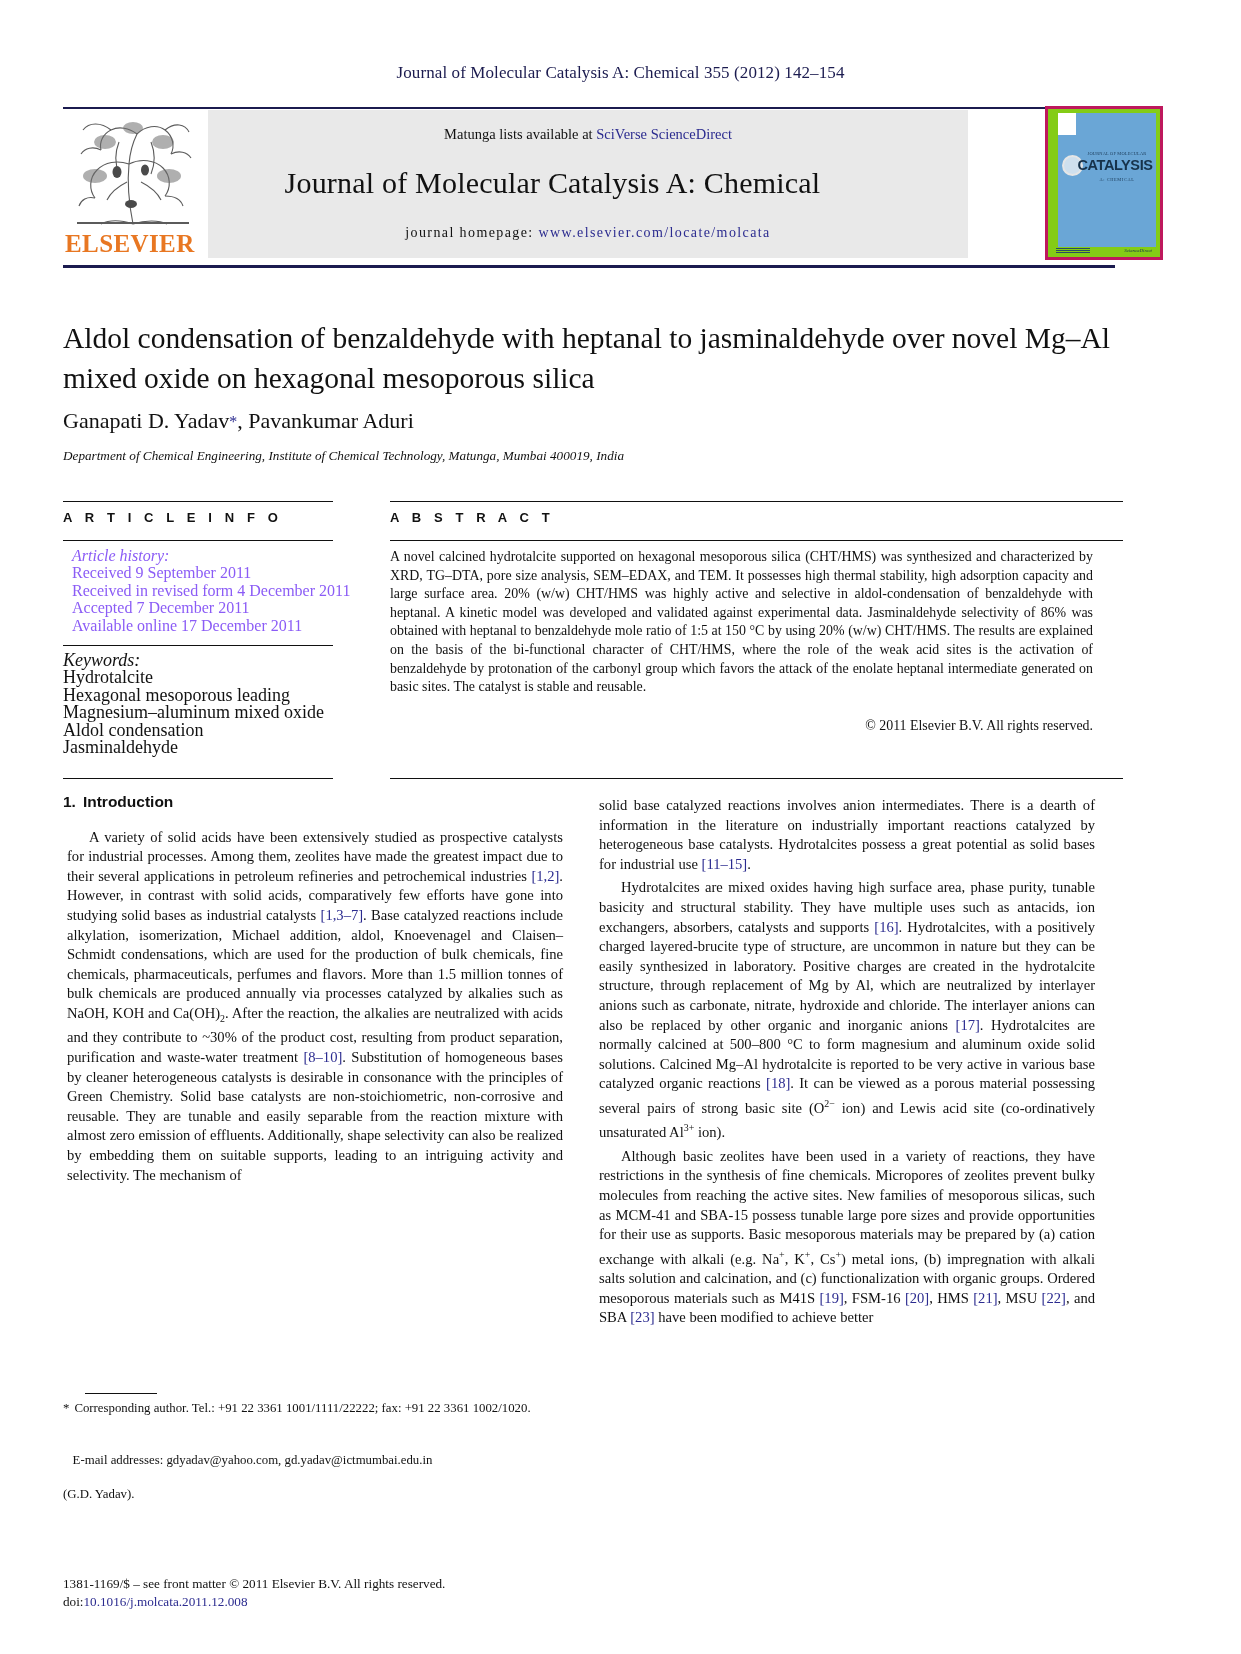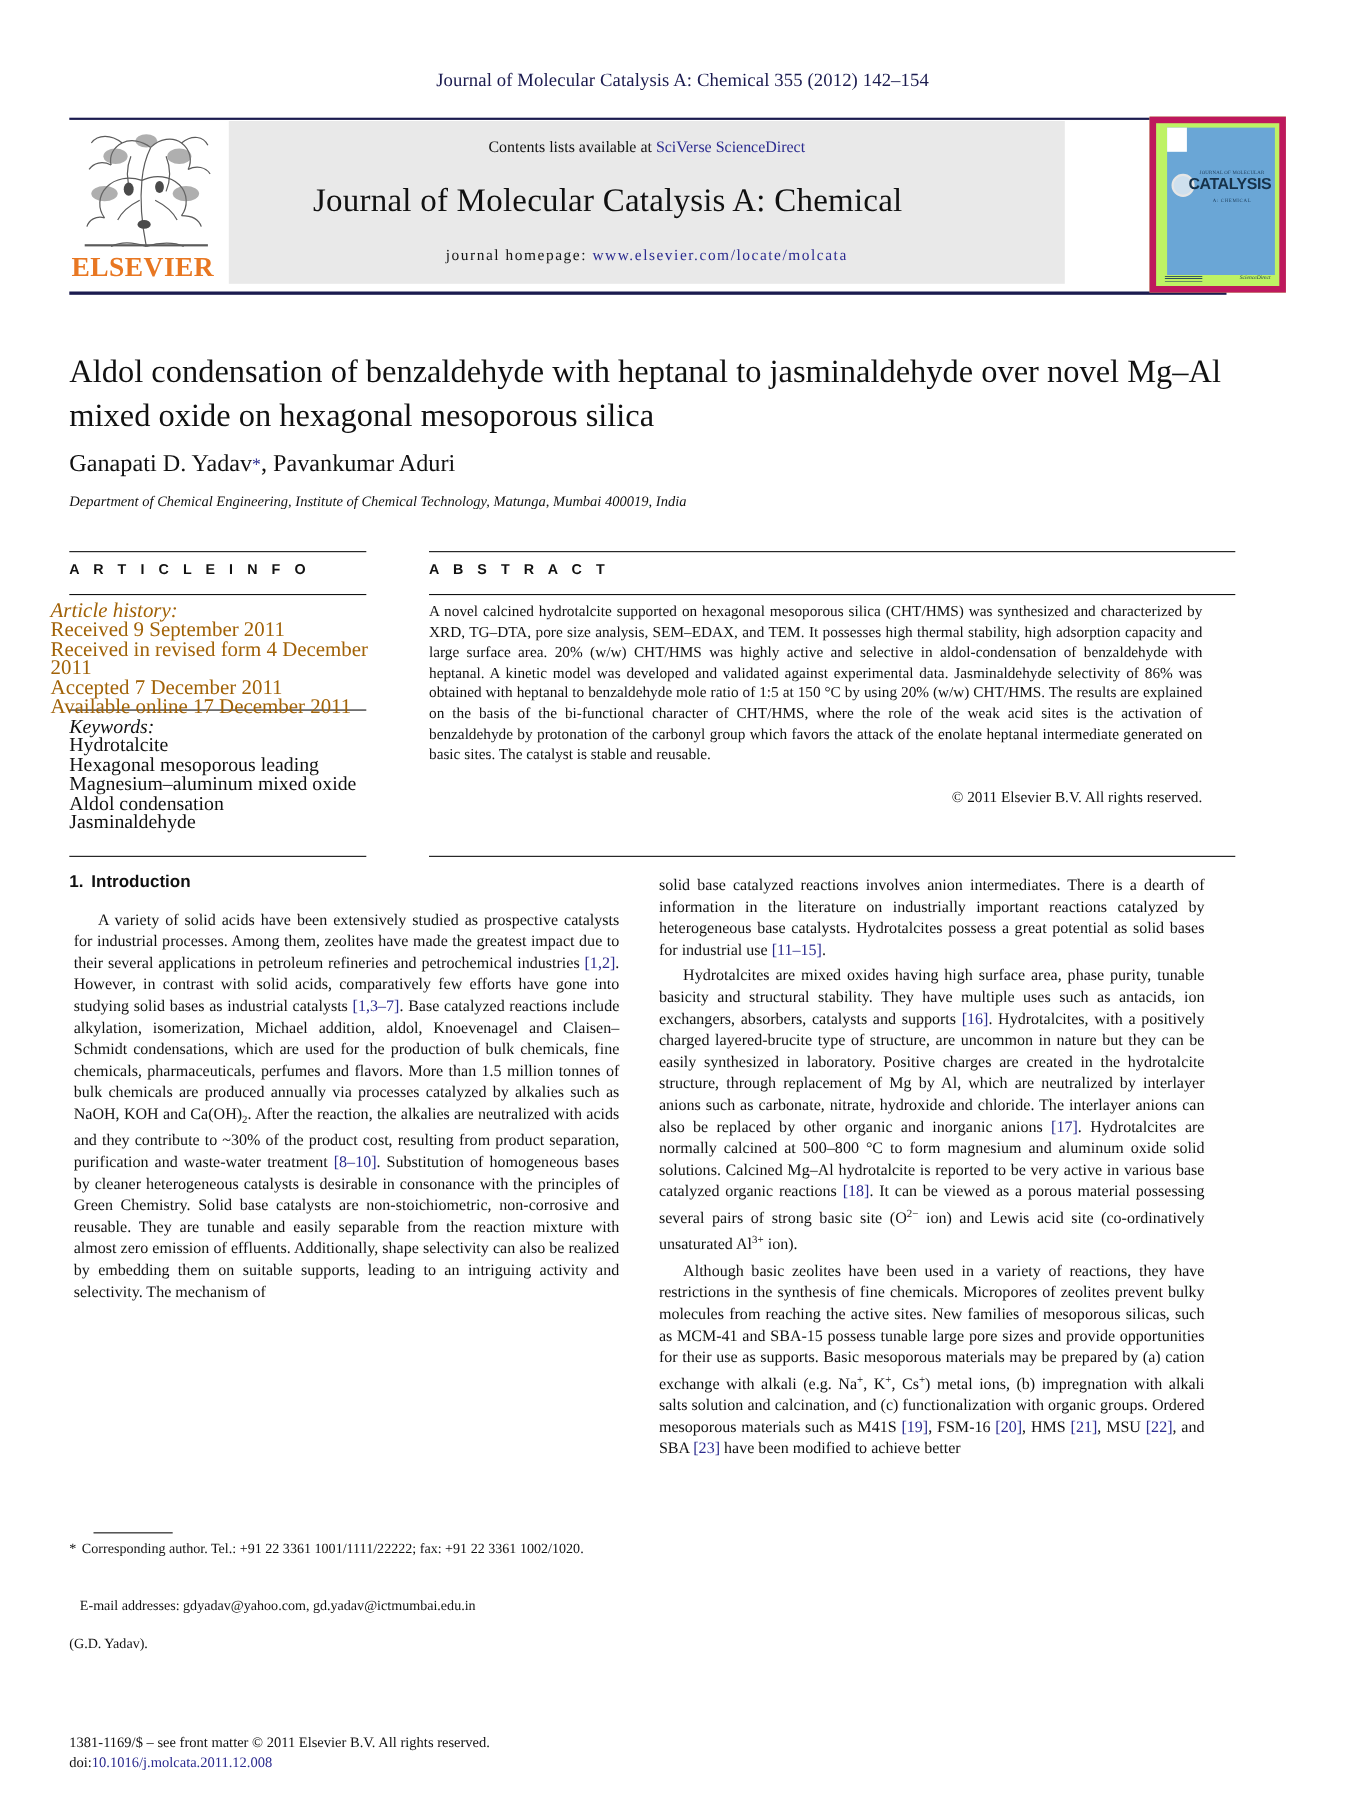--- a/index.html
+++ b/index.html
@@ -20,21 +20,21 @@
     font-family:"Liberation Serif",serif;font-weight:700;font-size:25px;color:#E87722;
     letter-spacing:.4px;}
   .grayband{position:absolute;left:145px;top:0;width:760px;height:148px;background:#e9e9e9;}
   .contents{position:absolute;left:145px;top:16px;width:760px;text-align:center;font-size:14.5px;color:#111;}
   .contents .sd{color:#2b2b8f;}
   .jtitle{position:absolute;left:145px;top:56px;width:689px;text-align:center;
     font-size:30px;color:#111;letter-spacing:.2px;}
   .jhome{position:absolute;left:145px;top:115px;width:760px;text-align:center;font-size:14px;color:#111;
     letter-spacing:1.4px;}
   .jhome .url{color:#2b2b8f;}
-  .cover{position:absolute;left:982px;top:-4px;width:112px;height:148px;border:6px solid #be185d;background:#bef264;
+  .cover{position:absolute;left:982px;top:-4px;width:112px;height:148px;border:3px solid #be185d;background:#84cc16;
     overflow:hidden;}
   .cover-inner{position:absolute;left:10px;top:4px;right:4px;bottom:10px;background:#6aa6d6;}
   .cover-top{position:absolute;left:10px;top:4px;width:18px;height:22px;background:#fff;}
   .cover-kicker{position:absolute;left:34px;top:42px;right:8px;text-align:center;font-size:4.4px;color:#1b3a57;letter-spacing:.2px;}
   .cover-big{position:absolute;left:26px;top:48px;right:4px;text-align:center;font-family:"Liberation Sans",sans-serif;
     font-weight:700;font-size:14.5px;color:#16324a;letter-spacing:-.4px;}
   .cover-sub{position:absolute;left:34px;top:68px;right:8px;text-align:center;font-size:4.4px;color:#1b3a57;letter-spacing:.6px;}
   .cover-ring{position:absolute;left:14px;top:46px;width:17px;height:17px;border:2.5px solid #e6e6e6;border-radius:50%;background:#cfe0ee;}
   .cover-foot{position:absolute;left:8px;bottom:4px;right:8px;height:14px;}
   .cover-foot .bars{position:absolute;left:0;bottom:0;width:34px;height:5px;
@@ -56,21 +56,21 @@
     font-size:13px;letter-spacing:4.6px;font-weight:600;color:#111;}
   .abshead{position:absolute;left:390px;top:510px;font-family:"Liberation Sans",sans-serif;
     font-size:13px;letter-spacing:4.6px;font-weight:600;color:#111;}
 
   .r3{left:63px;top:540px;width:270px;}
   .r4{left:390px;top:540px;width:733px;}
   .r5{left:63px;top:645px;width:270px;}
   .r6{left:63px;top:778px;width:270px;}
   .r7{left:390px;top:778px;width:733px;}
 
-  .hist{position:absolute;left:46px;top:547px;width:300px;font-size:19px;line-height:17.4px;color:#a16207;}
+  .hist{position:absolute;left:72px;top:547px;width:300px;font-size:16px;line-height:17.4px;color:#8b5cf6;}
   .hist .it{font-style:italic;}
   .kw{position:absolute;left:63px;top:652px;width:300px;font-size:18px;line-height:17.4px;color:#111;}
   .kw .it{font-style:italic;}
 
   .abstract{position:absolute;left:390px;top:548px;width:703px;font-size:13.9px;line-height:18.6px;
     text-align:justify;color:#111;}
   .abs-copy{position:absolute;left:390px;top:718px;width:703px;text-align:right;font-size:13.9px;color:#111;}
 
   
   .col{position:absolute;top:792px;width:504px;font-size:14.6px;line-height:19.6px;text-align:justify;color:#111;}
@@ -140,21 +140,21 @@
           <ellipse cx="46" cy="60" rx="4.5" ry="6"></ellipse>
           <ellipse cx="74" cy="58" rx="4" ry="5.5"></ellipse>
           <ellipse cx="60" cy="92" rx="6" ry="4"></ellipse>
         </g>
         <rect x="6" y="110" width="112" height="2" fill="#5b5b5b"></rect>
       </svg>
       <div class="elsevier-word">ELSEVIER</div>
     </div>
 
     <div class="contents">
-      <span>Contents lists available at </span><span class="sd">SciVerse ScienceDirect</span>
+      <span>Matunga lists available at </span><span class="sd">SciVerse ScienceDirect</span>
     </div>
 
     <div class="jtitle">Journal of Molecular Catalysis A: Chemical</div>
 
     <div class="jhome">
       <span>journal homepage: </span><span class="url">www.elsevier.com/locate/molcata</span>
     </div>
 
     <div class="cover">
       <div class="cover-inner"></div>

